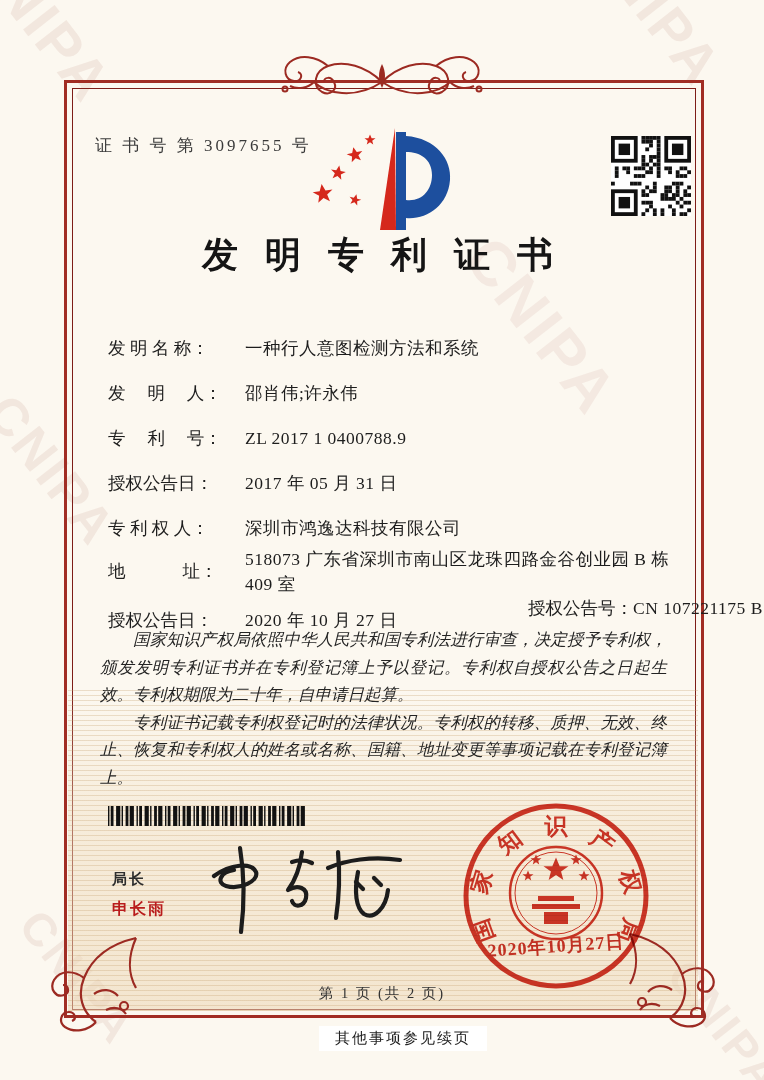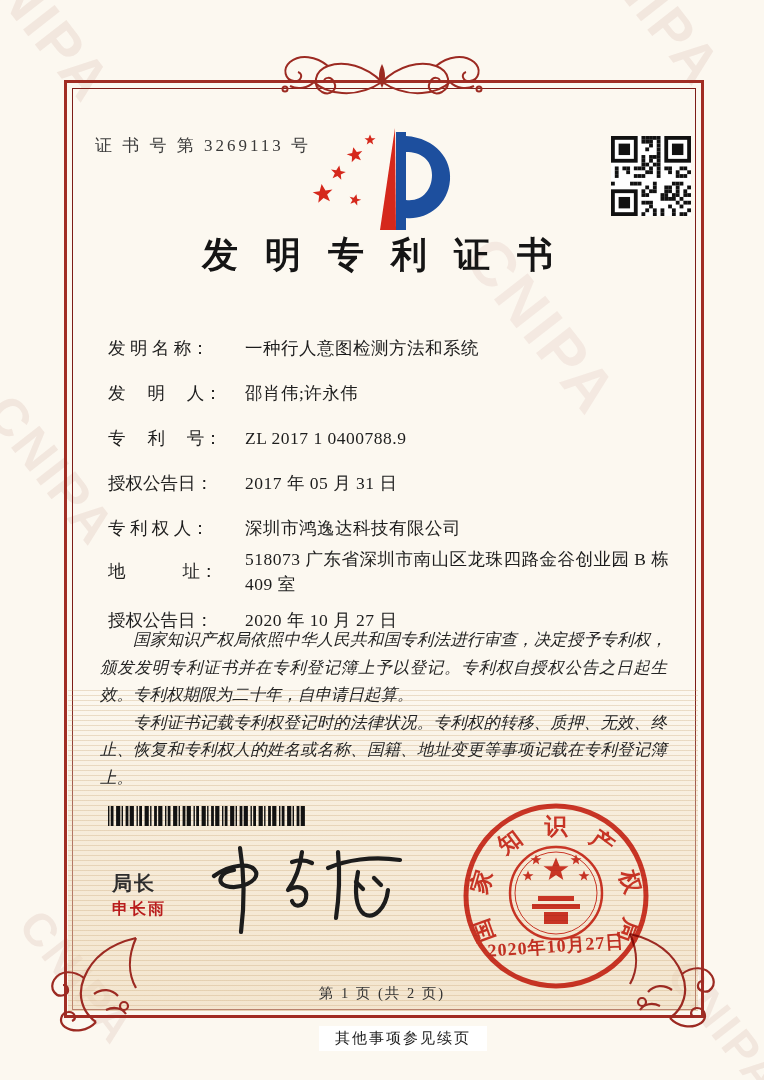--- a/index.html
+++ b/index.html
@@ -32,21 +32,21 @@
   .flabel{display:inline-block;min-width:137px;margin-top:12px;}
   .fvalue{letter-spacing:0.5px;}
   .frow.addr{white-space:normal;width:586px;}
   .frow.addr .fvalue{display:inline-block;width:438px;vertical-align:top;line-height:25px;}
   .fpair2{position:absolute;left:420px;top:0;}
   .paras{position:absolute;left:100px;top:626px;width:567px;font-size:16.5px;line-height:27.5px;
          font-style:italic;text-align:justify;color:#242424;}
   .paras p{margin:0;text-indent:2em;}
   .barcode{position:absolute;left:108px;top:806px;width:200px;height:20px;}
   .sig-title{position:absolute;left:112px;top:870px;font-family:Liberation Mono, monospace;
-             font-size:20px;font-weight:700;letter-spacing:2px;color:#2e2e2e;}
+             font-size:15px;font-weight:700;letter-spacing:2px;color:#2e2e2e;}
   .sig-name{position:absolute;left:112px;top:899px;font-family:"Liberation Sans","DejaVu Sans",sans-serif;
             font-size:16px;font-weight:700;letter-spacing:2px;color:#b91c1c;}
   .signature{position:absolute;left:200px;top:838px;width:215px;height:100px;}
   .seal{position:absolute;left:456px;top:800px;width:200px;height:196px;opacity:0.93;mix-blend-mode:multiply;}
   .page-num{position:absolute;left:0;top:984px;width:764px;text-align:center;font-size:14.5px;
             letter-spacing:2px;color:#333;}
   .footer-note{position:absolute;left:0;top:1026px;width:764px;text-align:center;}
   .footer-note span{display:inline-block;background:#ffffff;padding:3px 16px;font-size:15px;
             letter-spacing:2px;color:#222;margin-left:42px;}
 </style>
@@ -98,21 +98,21 @@
       <path d="M100,6 C74,12 56,26 48,46 C41,63 46,80 60,90"></path>
       <path d="M48,46 C38,38 24,38 18,48 C13,57 20,66 28,63 C34,61 33,53 27,53"></path>
       <path d="M60,90 C52,99 38,101 29,95 C22,90 25,80 33,80 C39,80 41,87 36,89"></path>
       <path d="M100,6 C92,24 92,42 100,56"></path>
       <path d="M58,62 C66,56 76,57 82,64"></path>
       <circle cx="88" cy="74" r="4"></circle>
       <path d="M70,78 C78,74 86,76 90,82"></path>
     </g>
   </svg>
 
-  <div class="cert-no">证 书 号 第 3269113 号</div>
+  <div class="cert-no">证 书 号 第 3097655 号</div>
 
   <svg class="logo" viewBox="0 0 160 104">
     <defs>
       <path id="star" d="M0,-10 L2.94,-3.09 10,-3.09 4.05,1.18 5.88,8.09 0,4 -5.88,8.09 -4.05,1.18 -10,-3.09 -2.94,-3.09 Z" fill="#d5281c"></path>
     </defs>
     <path d="M106,8 C136,10 152,32 150,52 C148,78 126,92 106,90 L106,72 C122,74 132,62 132,47 C132,31 120,24 106,24 Z" fill="#1d4f9e"></path>
     <rect x="96" y="4" width="10" height="98" fill="#1d4f9e"></rect>
     <polygon points="95,0 80,102 96,102" fill="#d5281c"></polygon>
     <use href="#star" transform="translate(70,12) scale(0.55)"></use>
     <use href="#star" transform="translate(55,27) scale(0.8) rotate(-12)"></use>
@@ -258,20 +258,23 @@
   <div class="frow" style="top:504px">
     <span class="flabel">专 利 权 人：</span><span class="fvalue">深圳市鸿逸达科技有限公司</span>
   </div>
   <div class="frow addr" style="top:547px">
     <span class="flabel">地　　　 址：</span><span class="fvalue">518073 广东省深圳市南山区龙珠四路金谷创业园 B 栋 409 室</span>
   </div>
   <div class="frow" style="top:596px;width:586px">
     <span>
       <span class="flabel">授权公告日：</span><span class="fvalue">2020 年 10 月 27 日</span>
     </span>
+    <span class="fpair2">
+      <span>授权公告号：</span><span class="fvalue">CN 107221175 B</span>
+    </span>
   </div>
 
   <div class="paras">
     <p>国家知识产权局依照中华人民共和国专利法进行审查，决定授予专利权，颁发发明专利证书并在专利登记簿上予以登记。专利权自授权公告之日起生效。专利权期限为二十年，自申请日起算。</p>
     <p>专利证书记载专利权登记时的法律状况。专利权的转移、质押、无效、终止、恢复和专利权人的姓名或名称、国籍、地址变更等事项记载在专利登记簿上。</p>
   </div>
 
   <svg class="barcode" viewBox="0 0 200 20" preserveAspectRatio="none" id="bcsvg">
       <rect x="0" y="0" width="1.4" height="20" fill="#111"></rect>
       <rect x="2.7" y="0" width="2.8" height="20" fill="#111"></rect>

